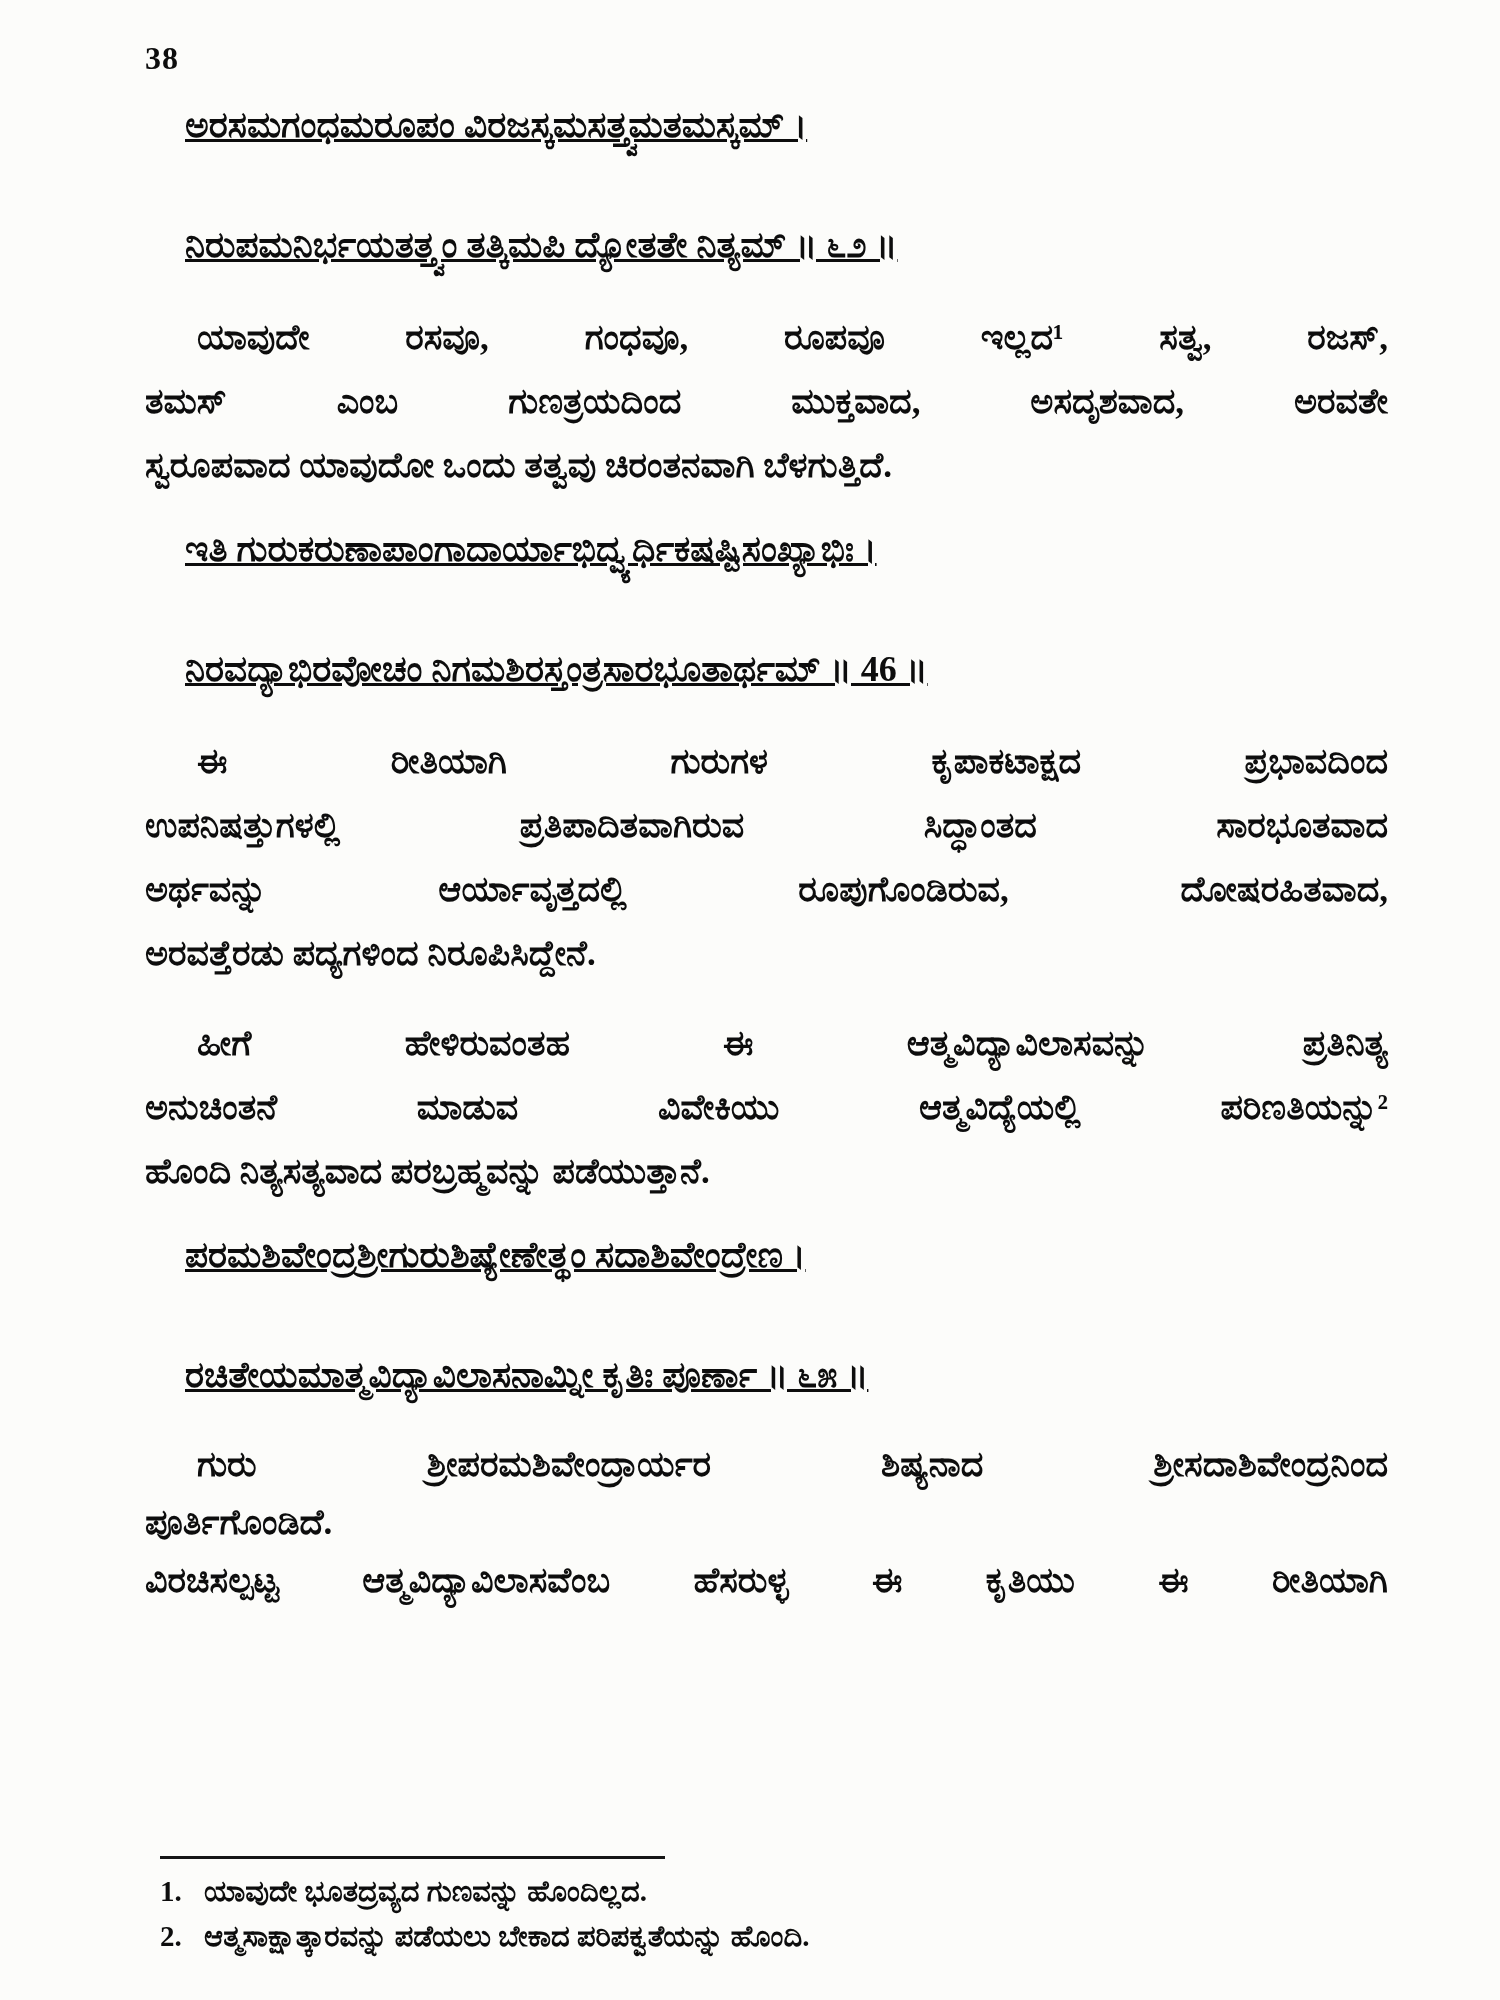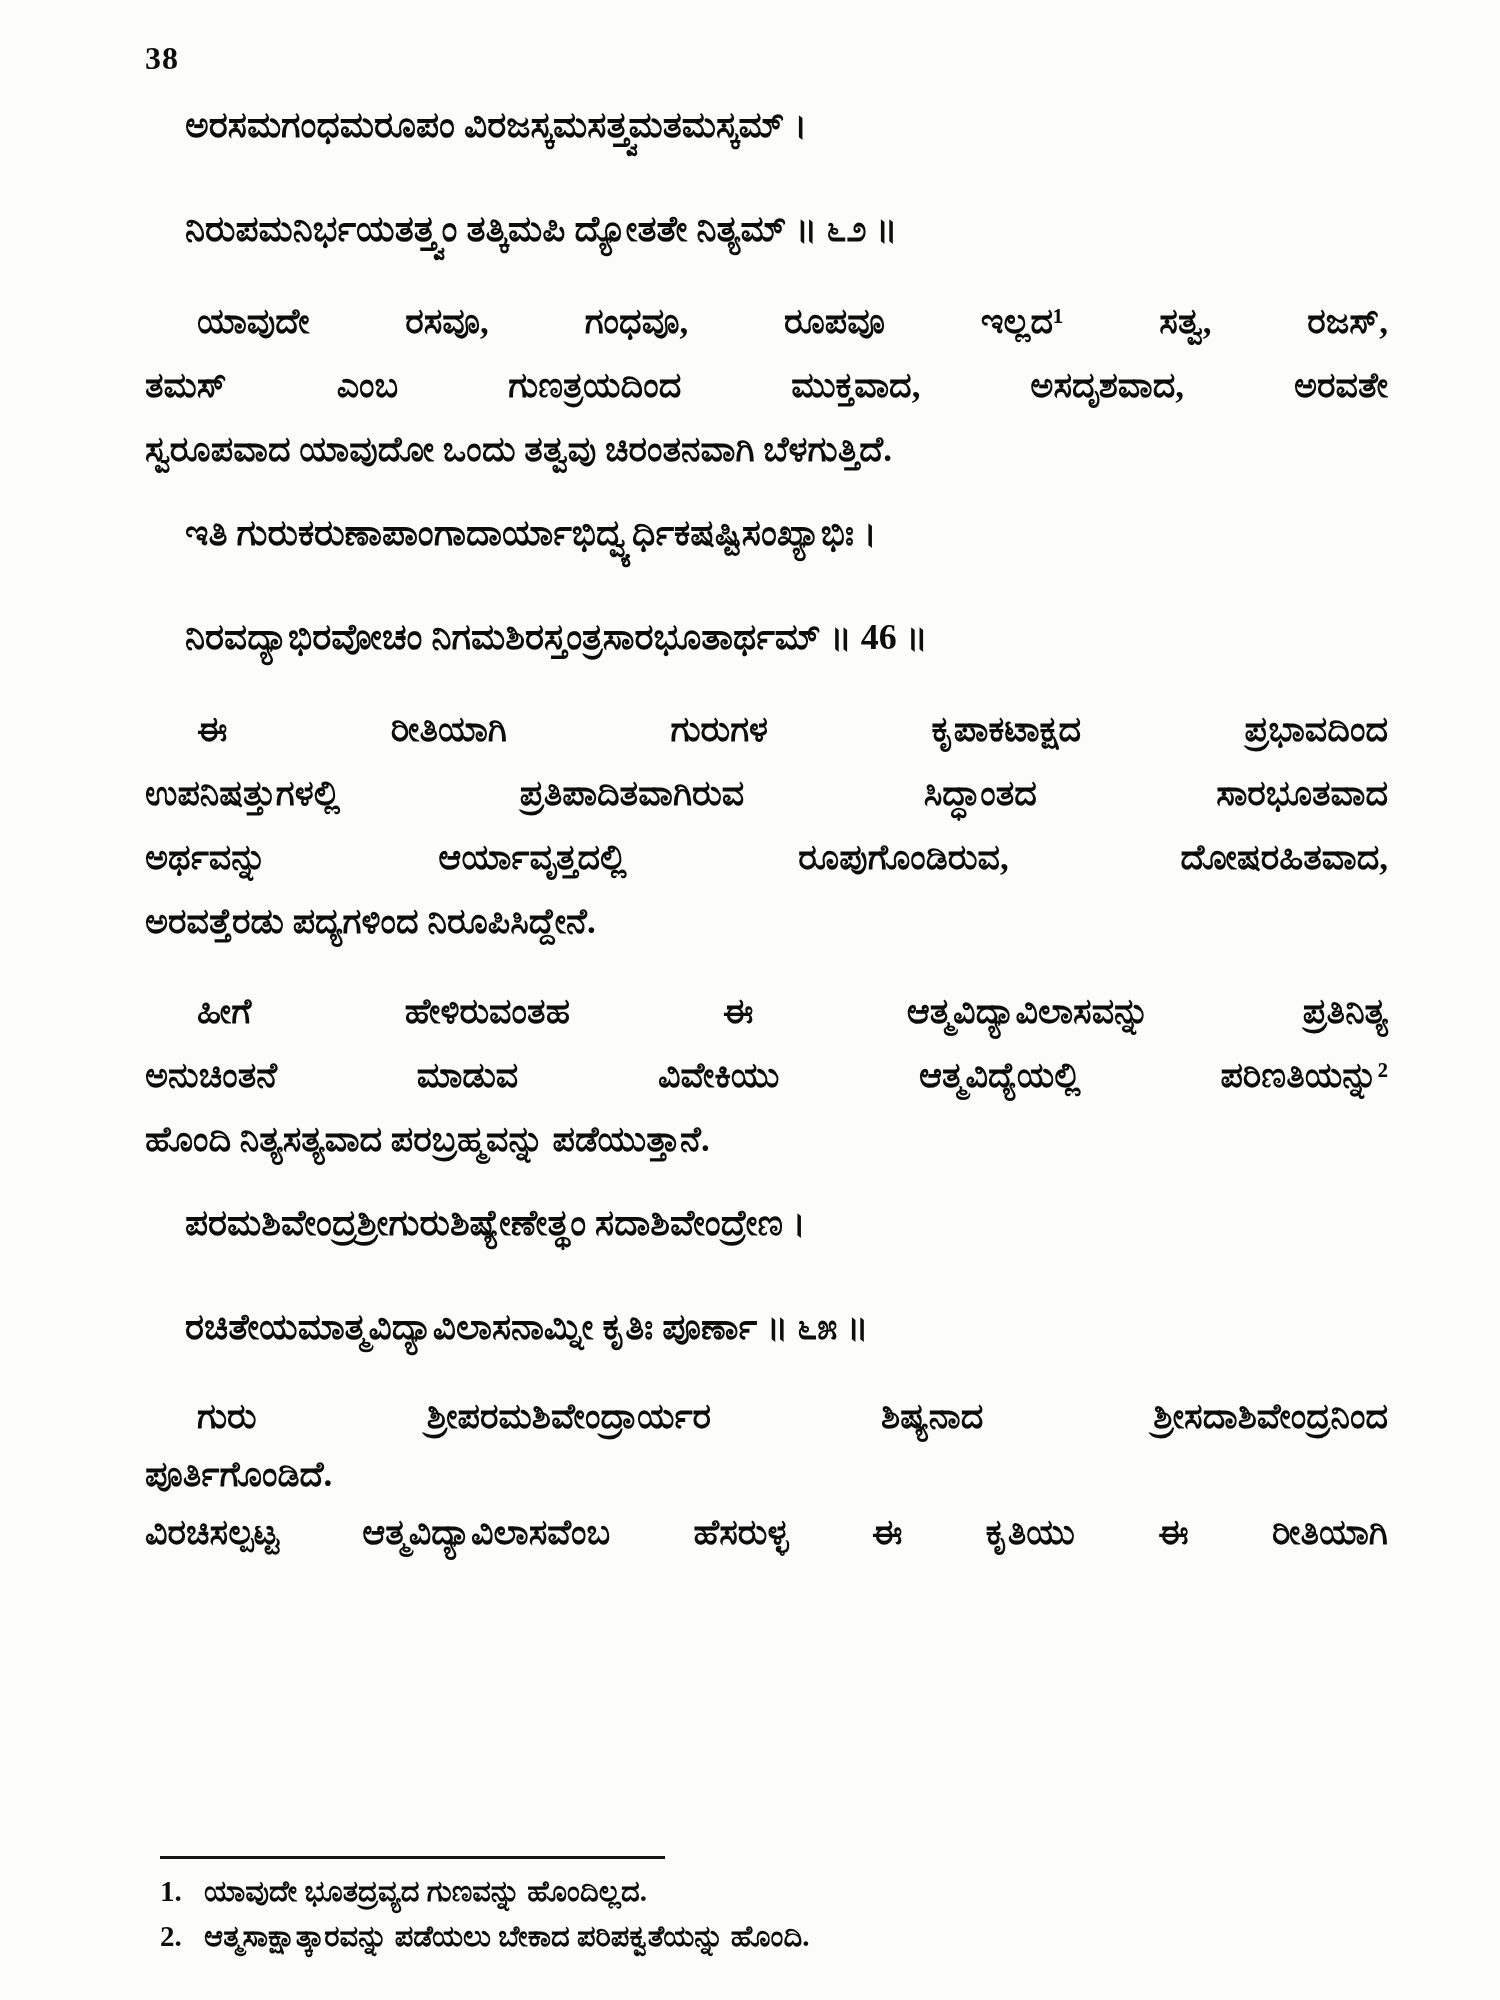--- a/index.html
+++ b/index.html
@@ -20,27 +20,27 @@
     left: 145px;
     right: 112px;
     top: 40px;
   }
   .pagenum {
     font-size: 32px;
     line-height: 36px;
     margin: 0 0 24px 0;
     letter-spacing: 1px;
   }
-  .verse { margin: 24px 0 36px 40px; }
+  .verse { margin: 24px 0 36px 40px; text-decoration: underline; }
   .verse-line {
     font-size: 36px;
     line-height: 50px;
     white-space: nowrap;
   }
-  .verse-line + .verse-line { margin-top: 54px; }
+  .verse-line + .verse-line { margin-top: 70px; }
   .para { margin: 0 0 26px 0; }
   .para-line {
     font-size: 35px;
     line-height: 64px;
   }
   .just {
     text-align: justify;
     text-align-last: justify;
   }
   .first { text-indent: 52px; }

